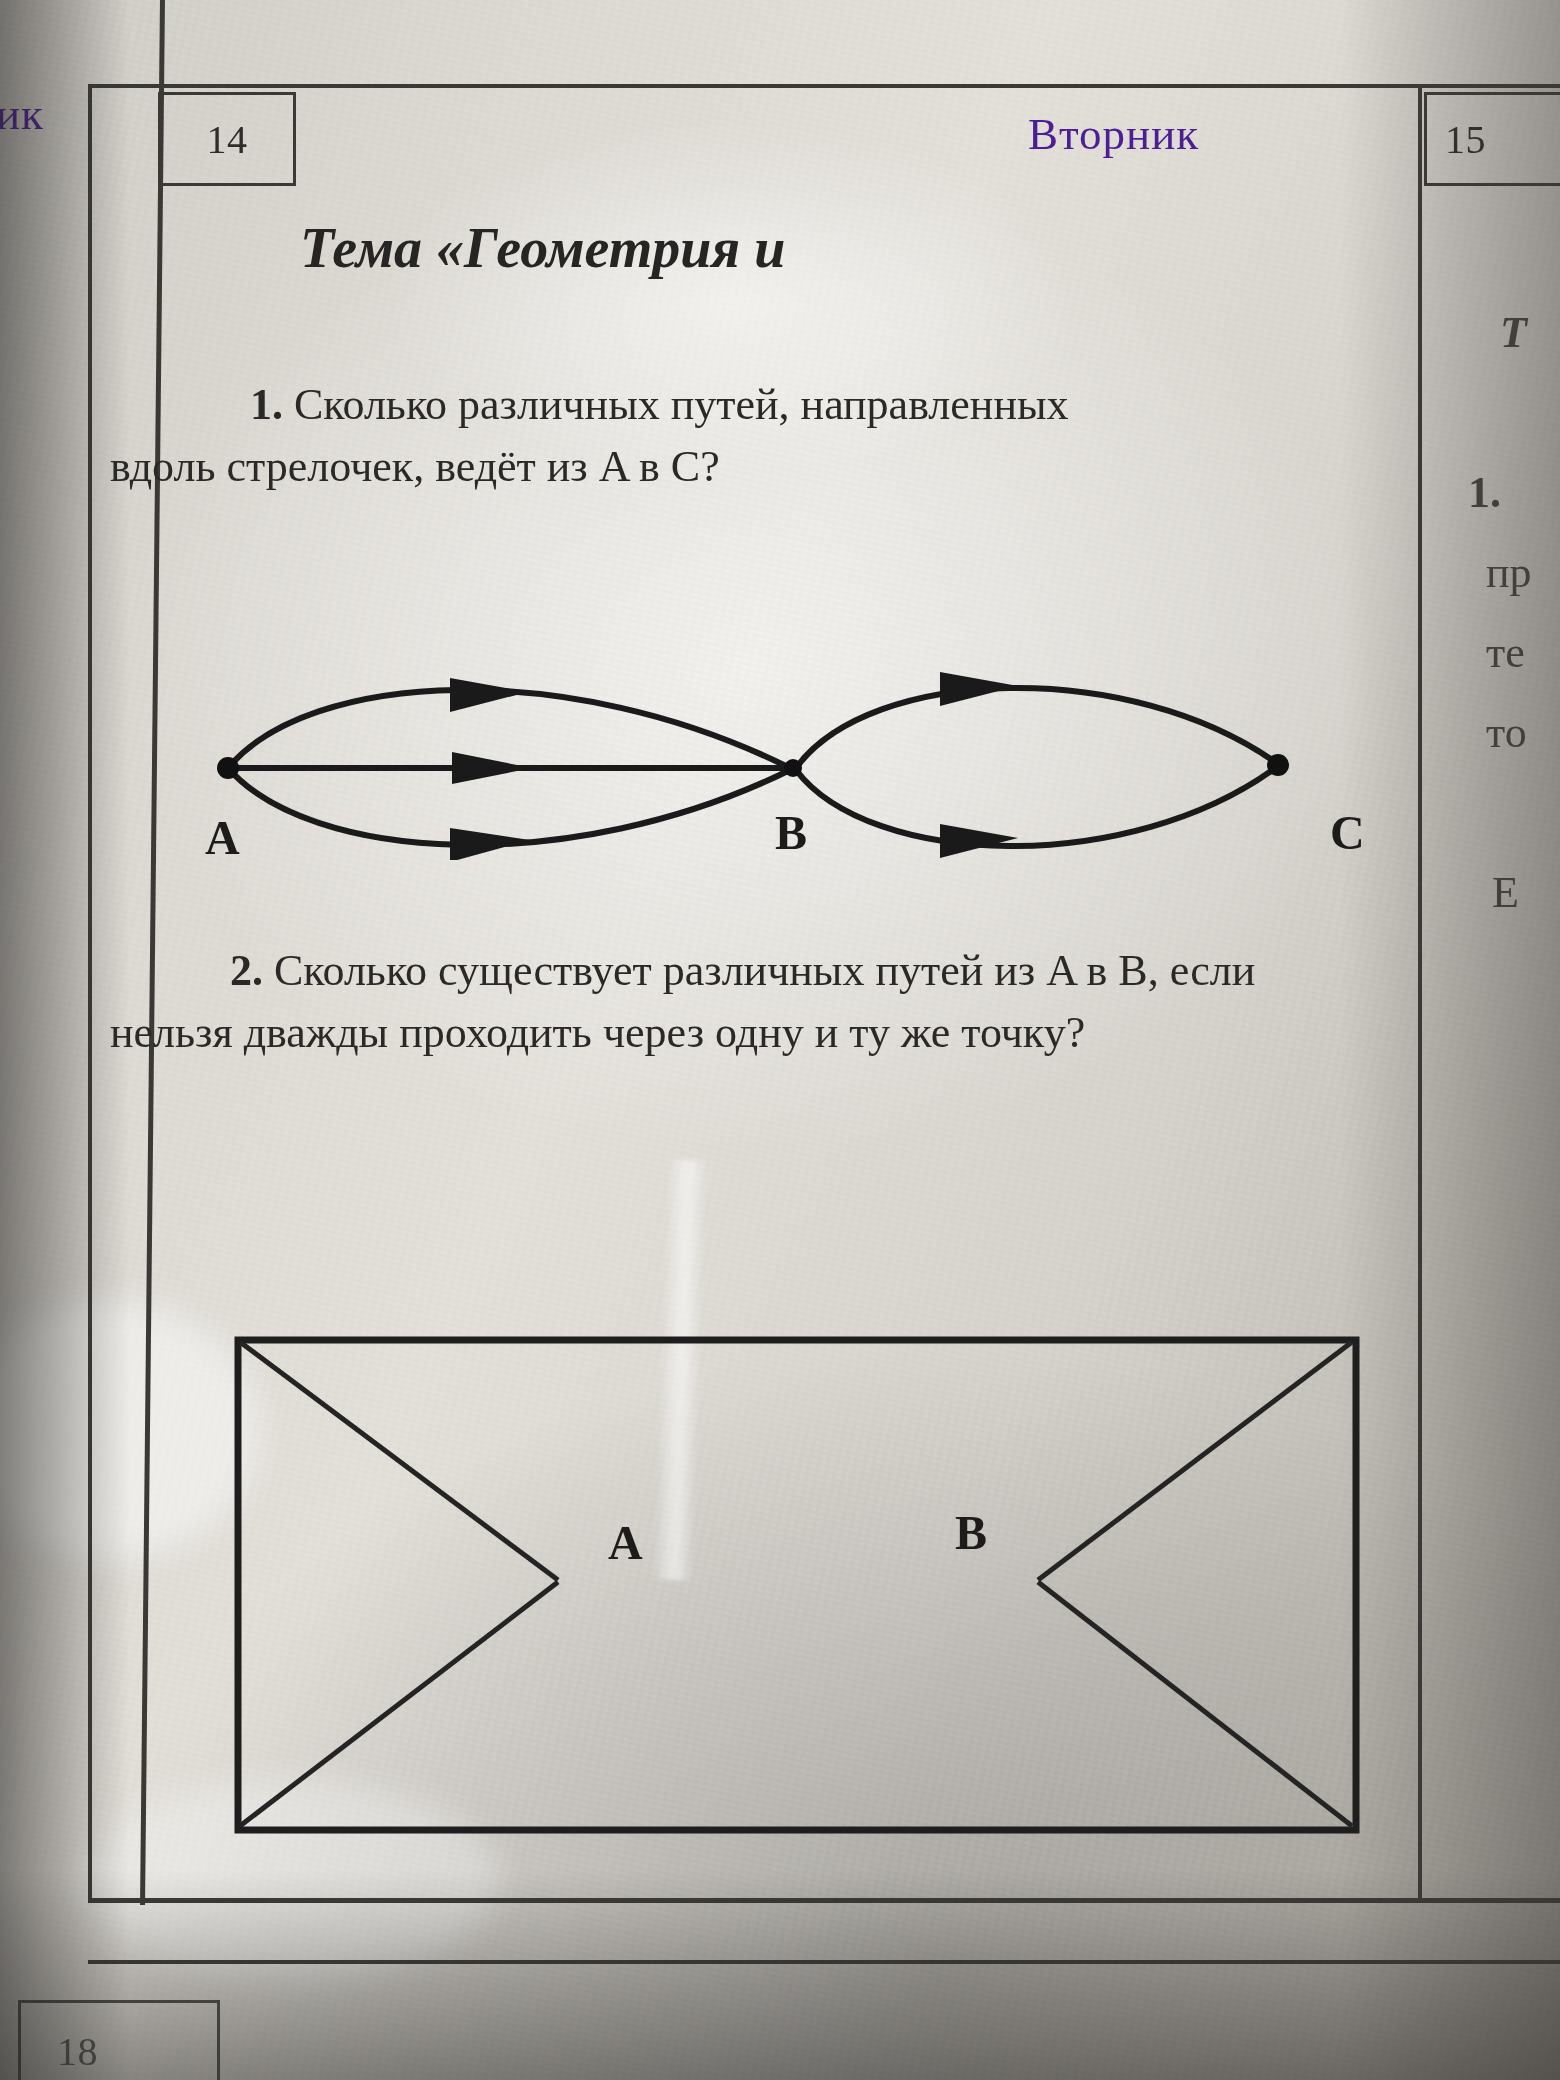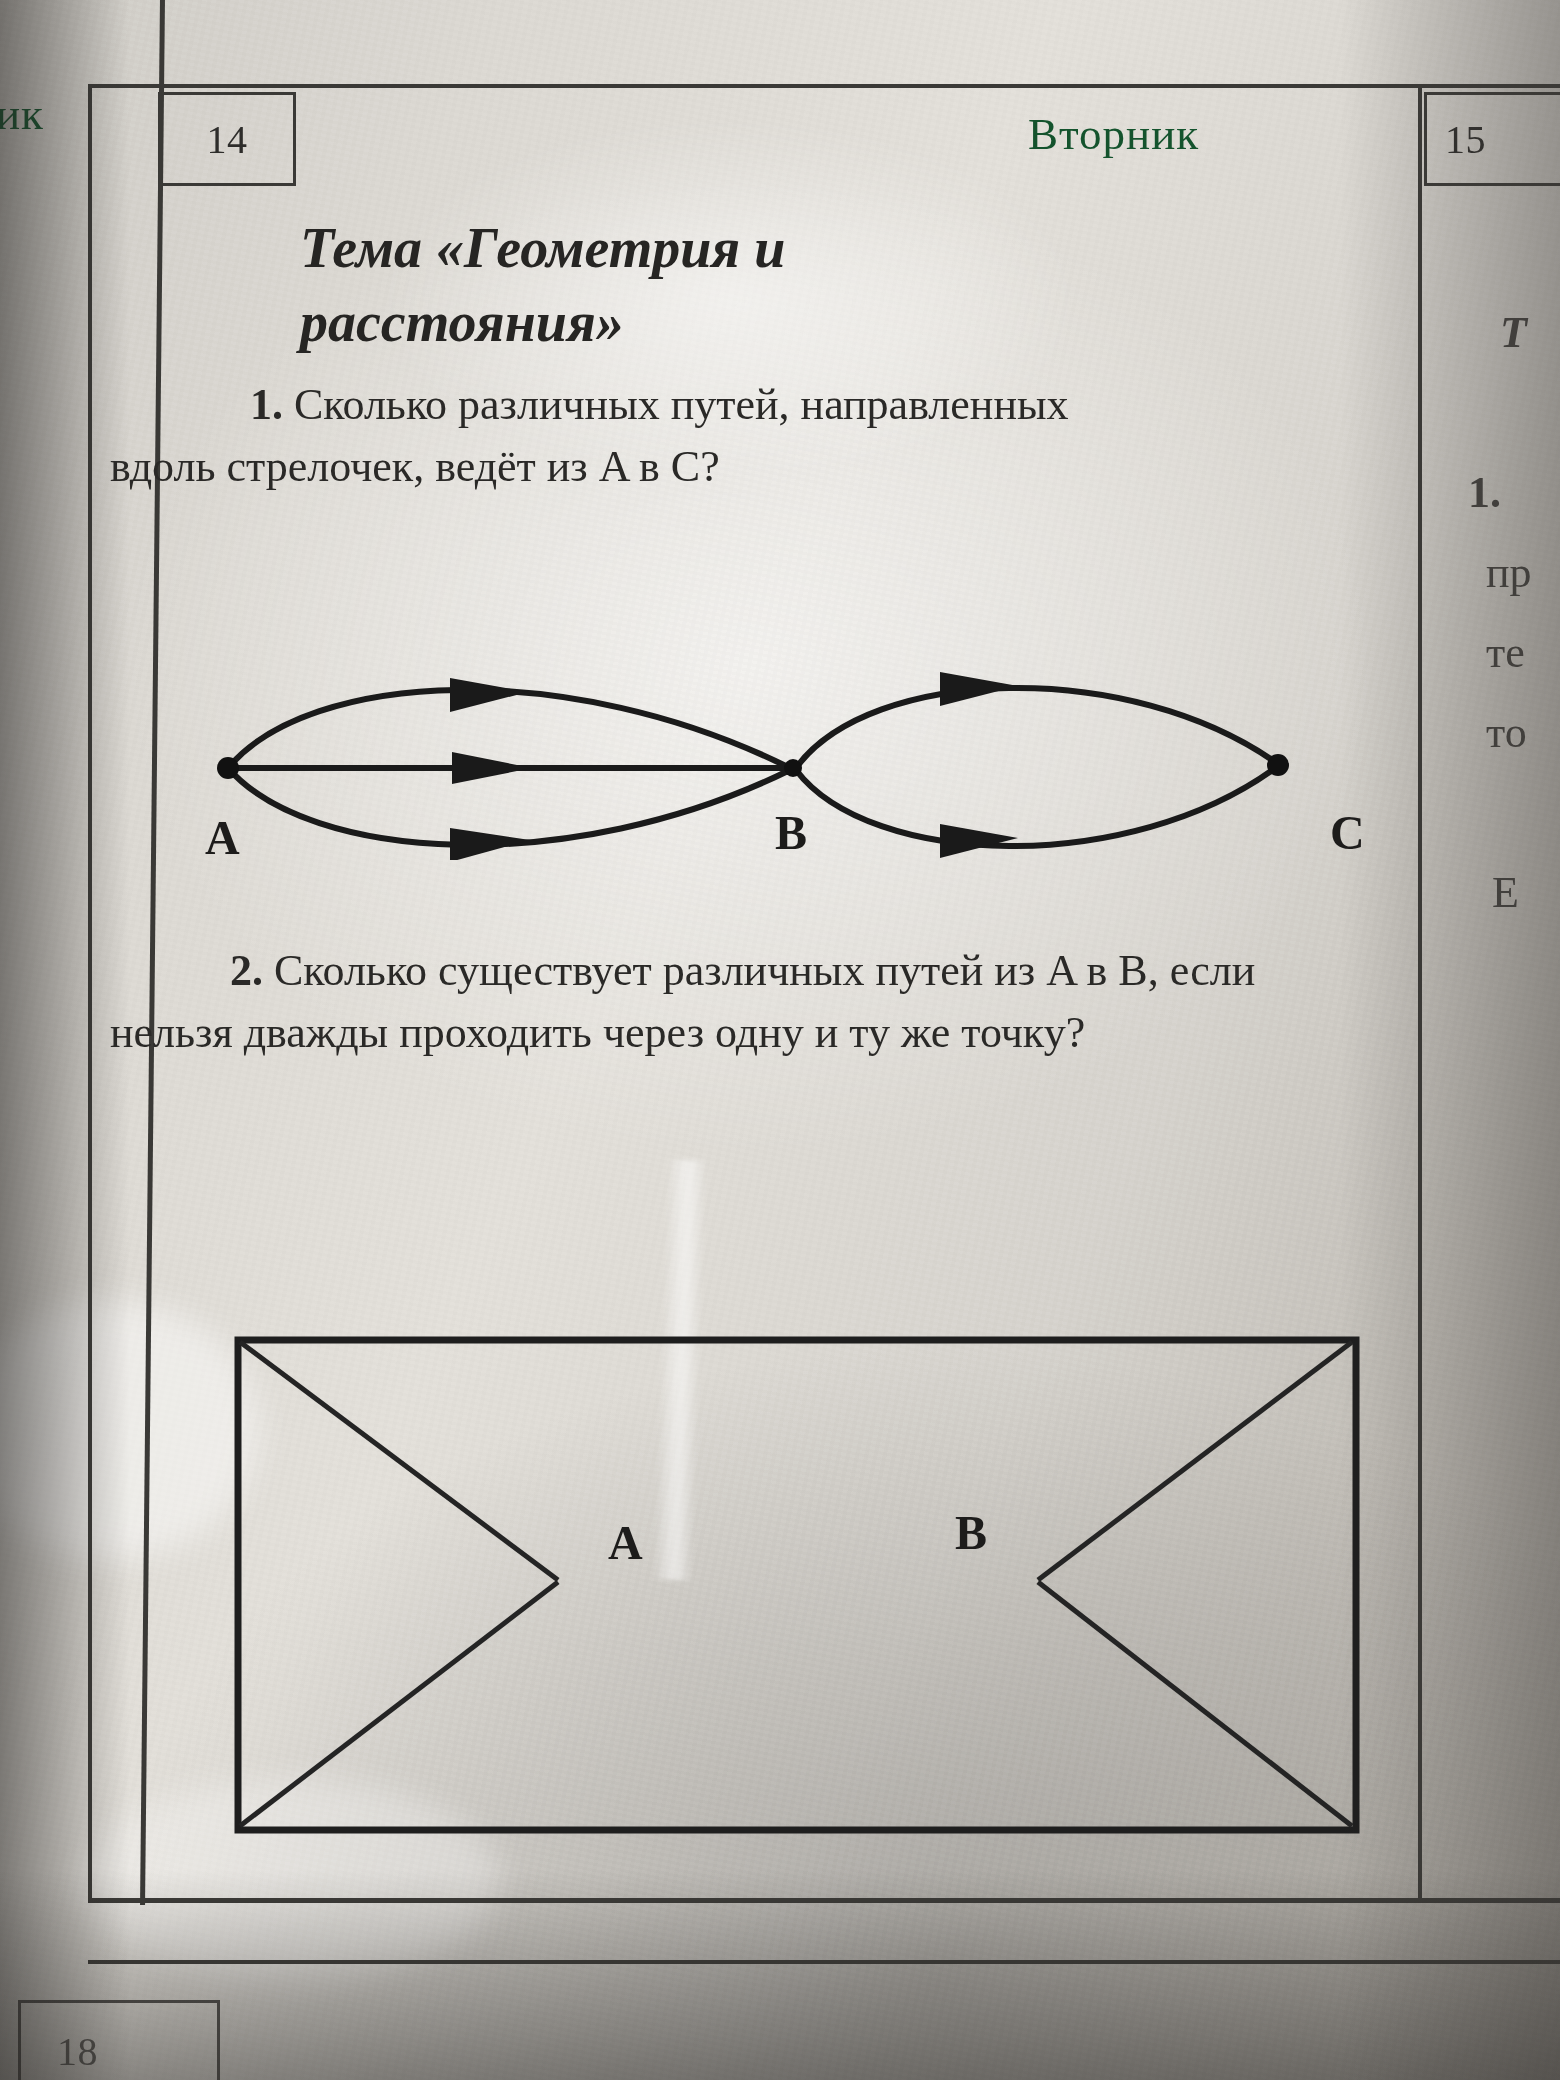--- a/index.html
+++ b/index.html
@@ -71,21 +71,21 @@
     align-items: center;
     justify-content: center;
     font-size: 40px;
     color: #2e2d2b;
     letter-spacing: .5px;
   }
 
   .daylabel {
     position: absolute;
     font-size: 45px;
-    color: #14532d;
+    color: #4c1d95;
     letter-spacing: 1px;
   }
 
   .topic {
     position: absolute;
     font-style: italic;
     font-weight: bold;
     font-size: 56px;
     line-height: 1.32;
     color: #262523;
@@ -173,21 +173,20 @@
   <div class="daybox" style="left:1424px; top:92px; width:132px; height:88px; justify-content:flex-start; padding-left:18px;">
     <span>15</span>
   </div>
 
   <div class="daybox" style="left:18px; top:2000px; width:160px; height:96px; justify-content:flex-start; padding-left:36px; color:#5a5855; border-color:#4e4c49;">
     <span>18</span>
   </div>
 
   <div class="topic" style="left:300px; top:212px;">
     <div>Тема «Геометрия и</div>
-    <div>расстояния»</div>
   </div>
 
   <div class="qtext" style="left:110px; top:374px; text-indent:140px;">
     <span class="qnum">1.</span>
     <span>Сколько различных путей, направленных вдоль стрелочек, ведёт из A в C?</span>
   </div>
 
   <div class="fig" style="left:150px; top:600px;">
     <svg width="1200" height="260" viewBox="0 0 1200 260">
 

